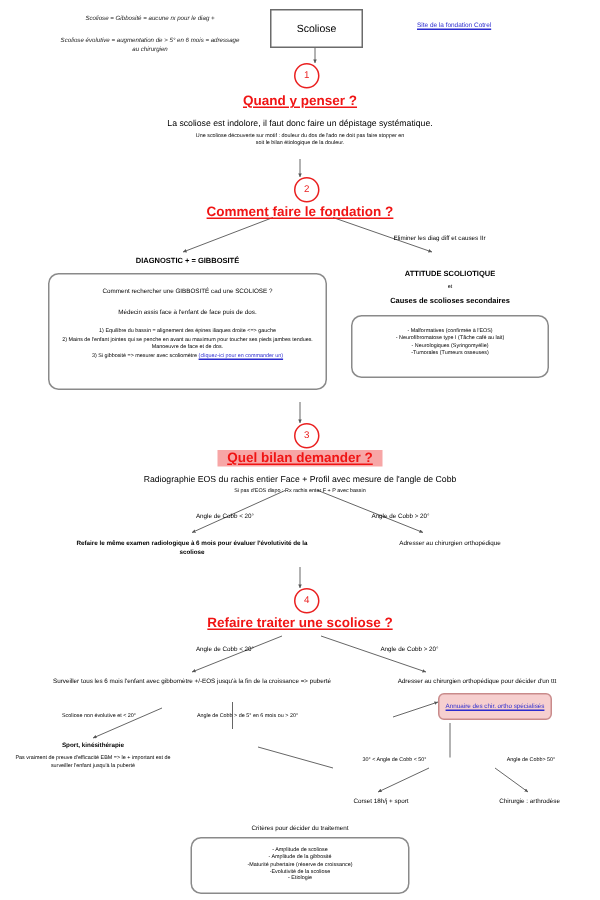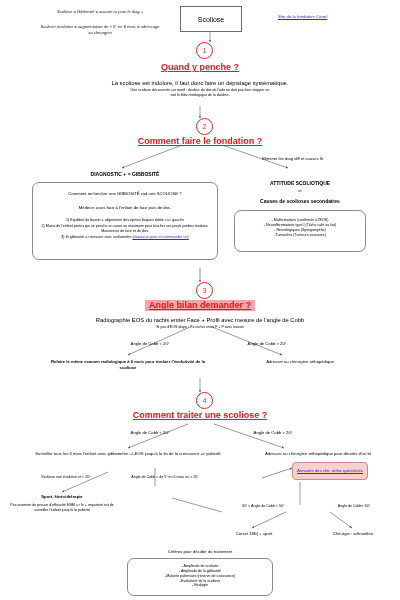--- a/index.html
+++ b/index.html
@@ -104,21 +104,21 @@
   </svg>
 
   <div class="abs note" style="left:40px;top:9px;width:120px;text-align:center;">Scoliose = Gibbosité = aucune rx pour le diag +</div>
   <div class="abs note" style="left:40px;top:24px;width:120px;text-align:center;">Scoliose évolutive = augmentation de &gt; 5° en 6 mois = adressage au chirurgien</div>
 
   <div class="abs titlebox" style="left:180px;top:6px;width:60px;height:24px;">Scoliose</div>
 
   <a class="abs link" href="#" style="left:278px;top:14px;">Site de la fondation Cotrel</a>
 
   <div class="abs circle" style="left:196px;top:42px;">1</div>
-  <div class="abs redhead ctr" style="left:100px;top:62px;width:200px;">Quand y penche ?</div>
+  <div class="abs redhead ctr" style="left:100px;top:62px;width:200px;">Quand y penser ?</div>
   <div class="abs md ctr" style="left:70px;top:79px;width:260px;">La scoliose est indolore, il faut donc faire un dépistage systématique.</div>
   <div class="abs tiny ctr" style="left:130px;top:88px;width:140px;">Une scoliose découverte sur motif : douleur du dos de l'ado ne doit pas faire stopper en soit le bilan étiologique de la douleur.</div>
 
   <div class="abs circle" style="left:196px;top:118px;">2</div>
   <div class="abs redhead ctr" style="left:90px;top:136px;width:220px;">Comment faire le fondation ?</div>
 
   <div class="abs xs ctr" style="left:228px;top:156px;width:130px;">Eliminer les diag diff et causes IIr</div>
 
   <div class="abs sm bold ctr" style="left:55px;top:171px;width:140px;">DIAGNOSTIC + = GIBBOSITÉ</div>
 
@@ -139,33 +139,33 @@
 
   <div class="abs rbox" style="left:234px;top:210px;width:132px;height:42px;">
     <div class="tiny ctr" style="margin-top:7px;">- Malformatives (confirmée à l'EOS)</div>
     <div class="tiny ctr">- Neurofibromatose type I (Tâche café au lait)</div>
     <div class="tiny ctr">- Neurologiques (Syringomyélie)</div>
     <div class="tiny ctr">-Tumorales (Tumeurs osseuses)</div>
   </div>
 
   <div class="abs circle" style="left:196px;top:282px;">3</div>
   <div class="abs hl" style="left:145px;top:300px;width:110px;height:11px;"></div>
-  <div class="abs redhead ctr" style="left:100px;top:300px;width:200px;">Angle bilan demander ?</div>
+  <div class="abs redhead ctr" style="left:100px;top:300px;width:200px;">Quel bilan demander ?</div>
 
   <div class="abs md ctr" style="left:50px;top:316px;width:300px;">Radiographie EOS du rachis entier Face + Profil avec mesure de l'angle de Cobb</div>
   <div class="abs tiny ctr" style="left:110px;top:325px;width:180px;">Si pas d'EOS dispo : Rx rachis enter F + P avec bassin</div>
 
   <div class="abs xs ctr" style="left:105px;top:341px;width:90px;">Angle de Cobb &lt; 20°</div>
   <div class="abs xs ctr" style="left:222px;top:341px;width:90px;">Angle de Cobb &gt; 20°</div>
 
   <div class="abs xs bold ctr" style="left:48px;top:359px;width:160px;">Refaire le même examen radiologique à 6 mois pour évaluer l'évolutivité de la scoliose</div>
   <div class="abs xs ctr" style="left:230px;top:359px;width:140px;">Adresser au chirurgien orthopédique</div>
 
   <div class="abs circle" style="left:196px;top:392px;">4</div>
-  <div class="abs redhead ctr" style="left:85px;top:410px;width:230px;">Comment traiter une scoliose ?</div>
+  <div class="abs redhead ctr" style="left:85px;top:410px;width:230px;">Refaire traiter une scoliose ?</div>
 
   <div class="abs xs ctr" style="left:105px;top:430px;width:90px;">Angle de Cobb &lt; 20°</div>
   <div class="abs xs ctr" style="left:228px;top:430px;width:90px;">Angle de Cobb &gt; 20°</div>
 
   <div class="abs xs ctr" style="left:28px;top:451px;width:200px;">Surveiller tous les 6 mois l'enfant avec gibbomètre +/-EOS jusqu'à la fin de la croissance =&gt; puberté</div>
   <div class="abs xs ctr" style="left:238px;top:451px;width:160px;">Adresser au chirurgien orthopédique pour décider d'un ttt</div>
 
   <div class="abs pinkbox" style="left:292px;top:462px;width:76px;height:18px;">
     <a class="pinklink" href="#">Annuaire des chir. ortho spécialisés</a>
   </div>

